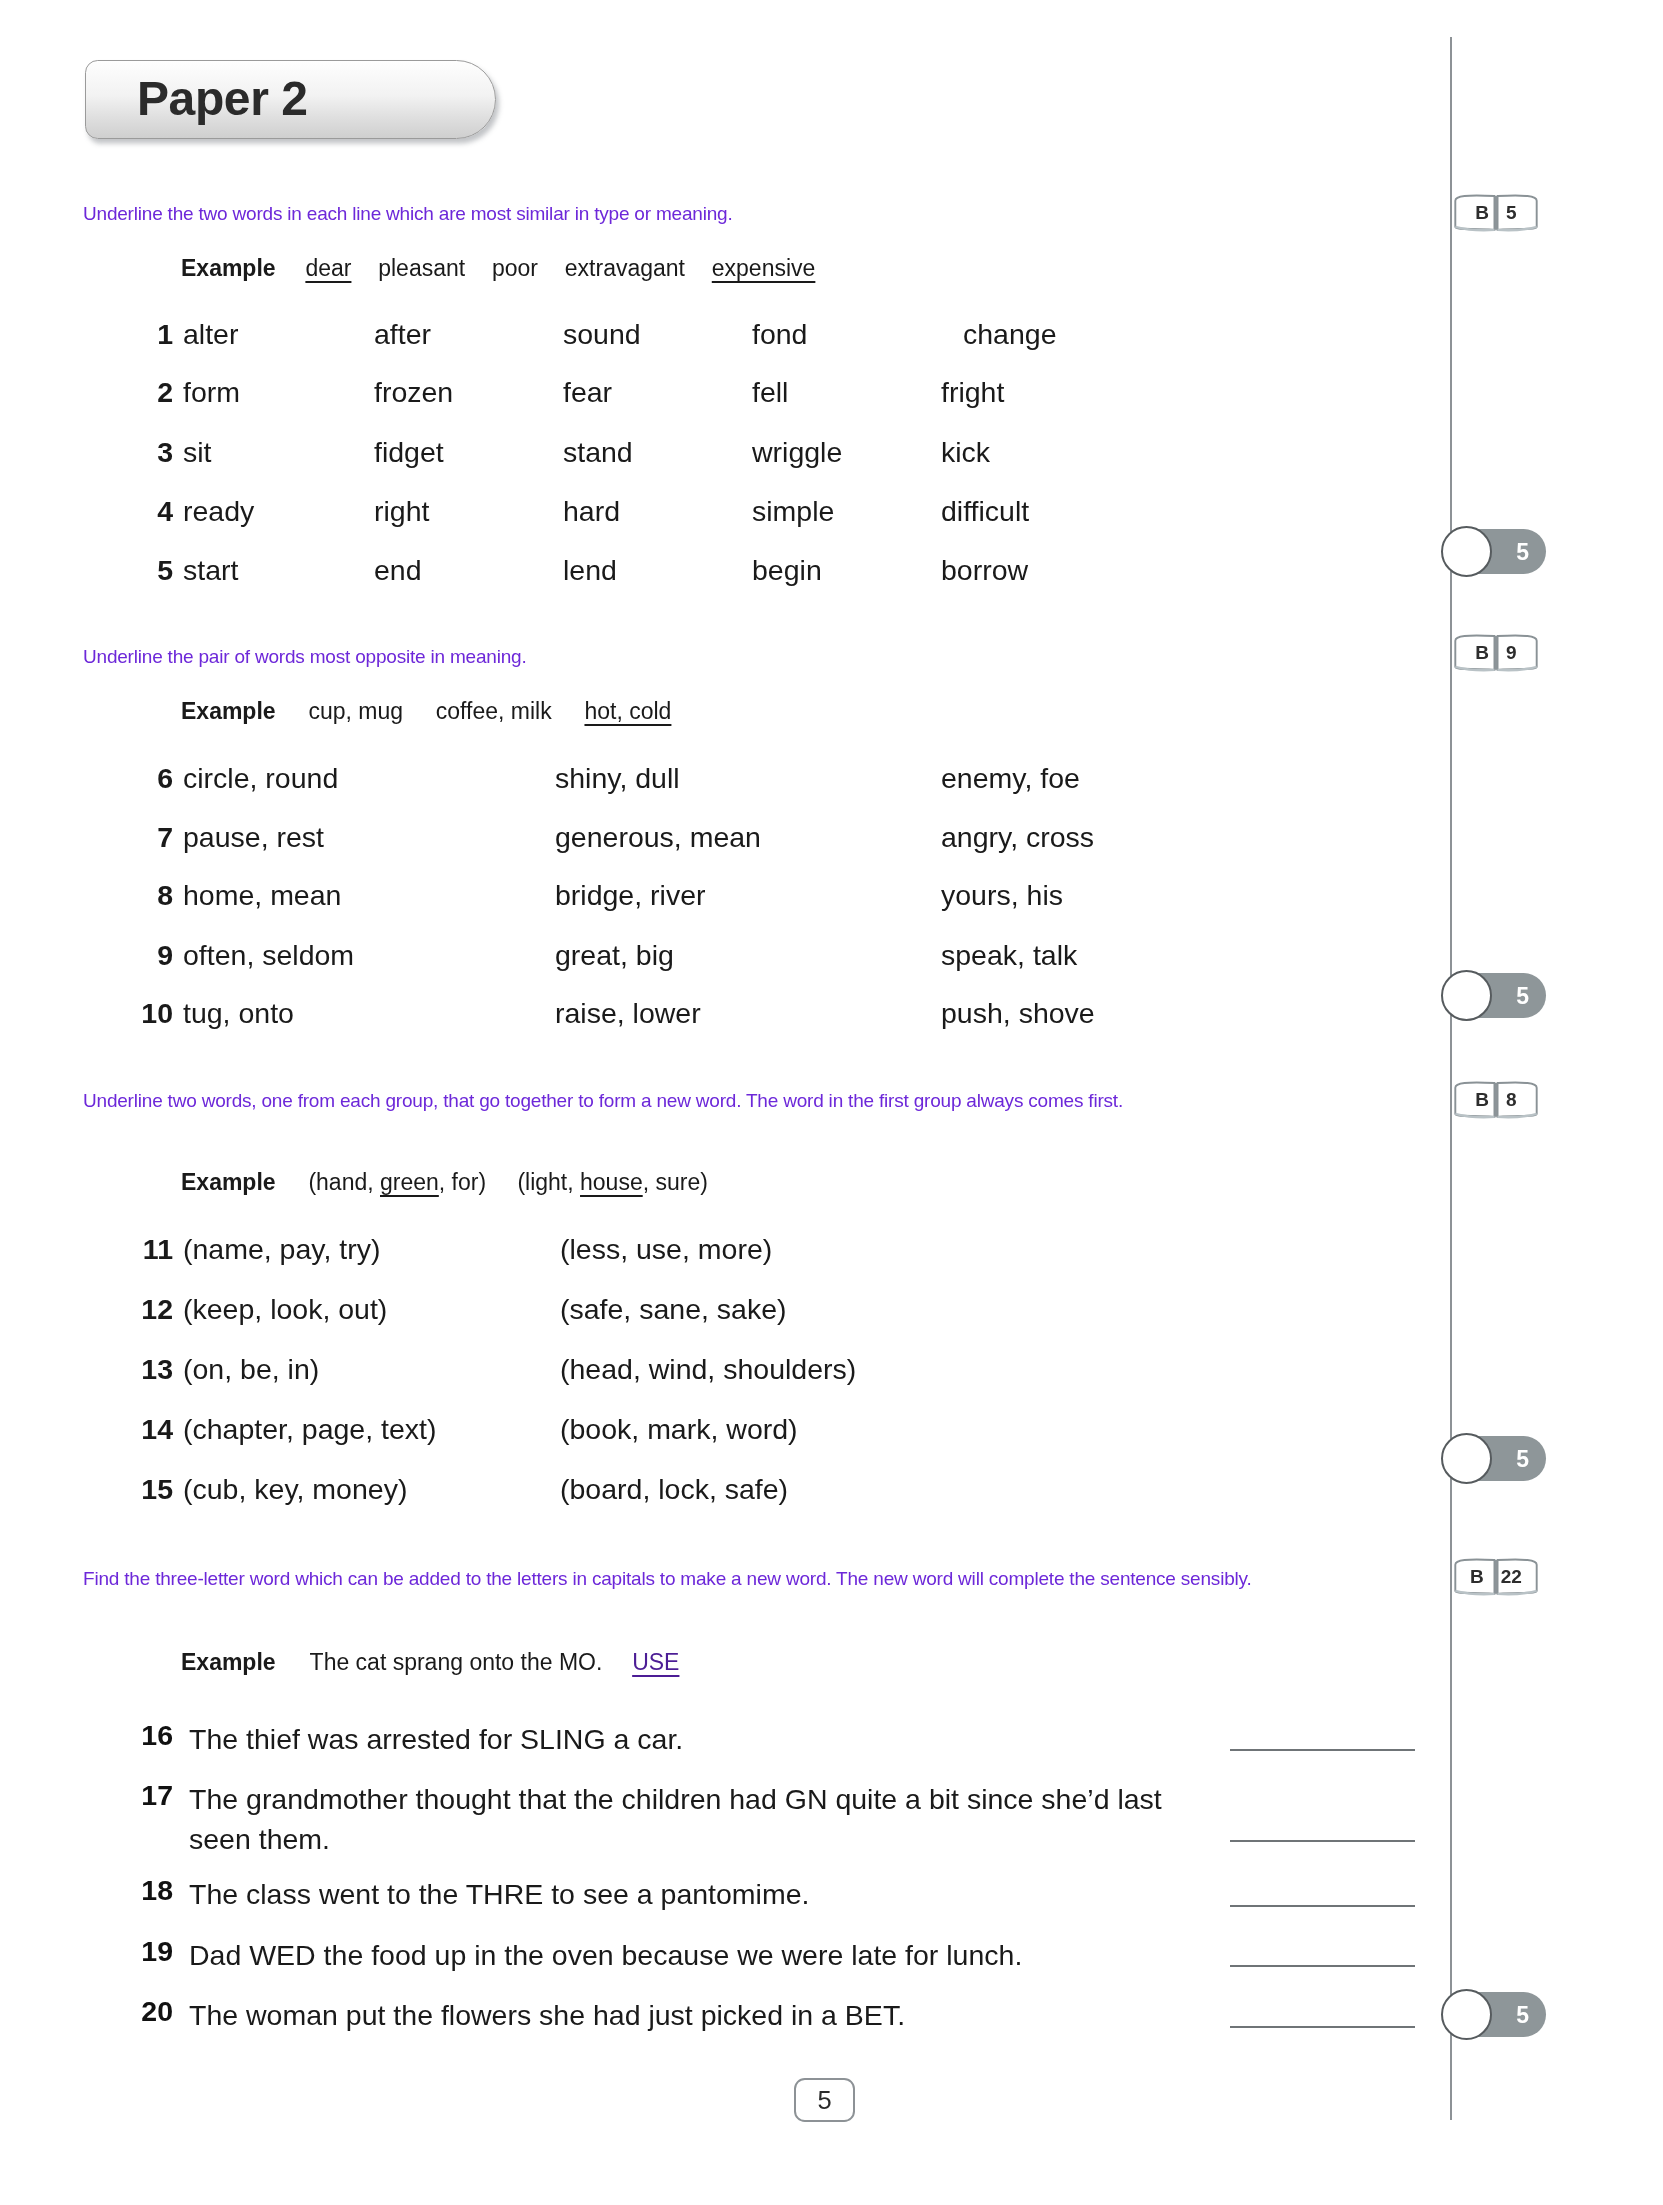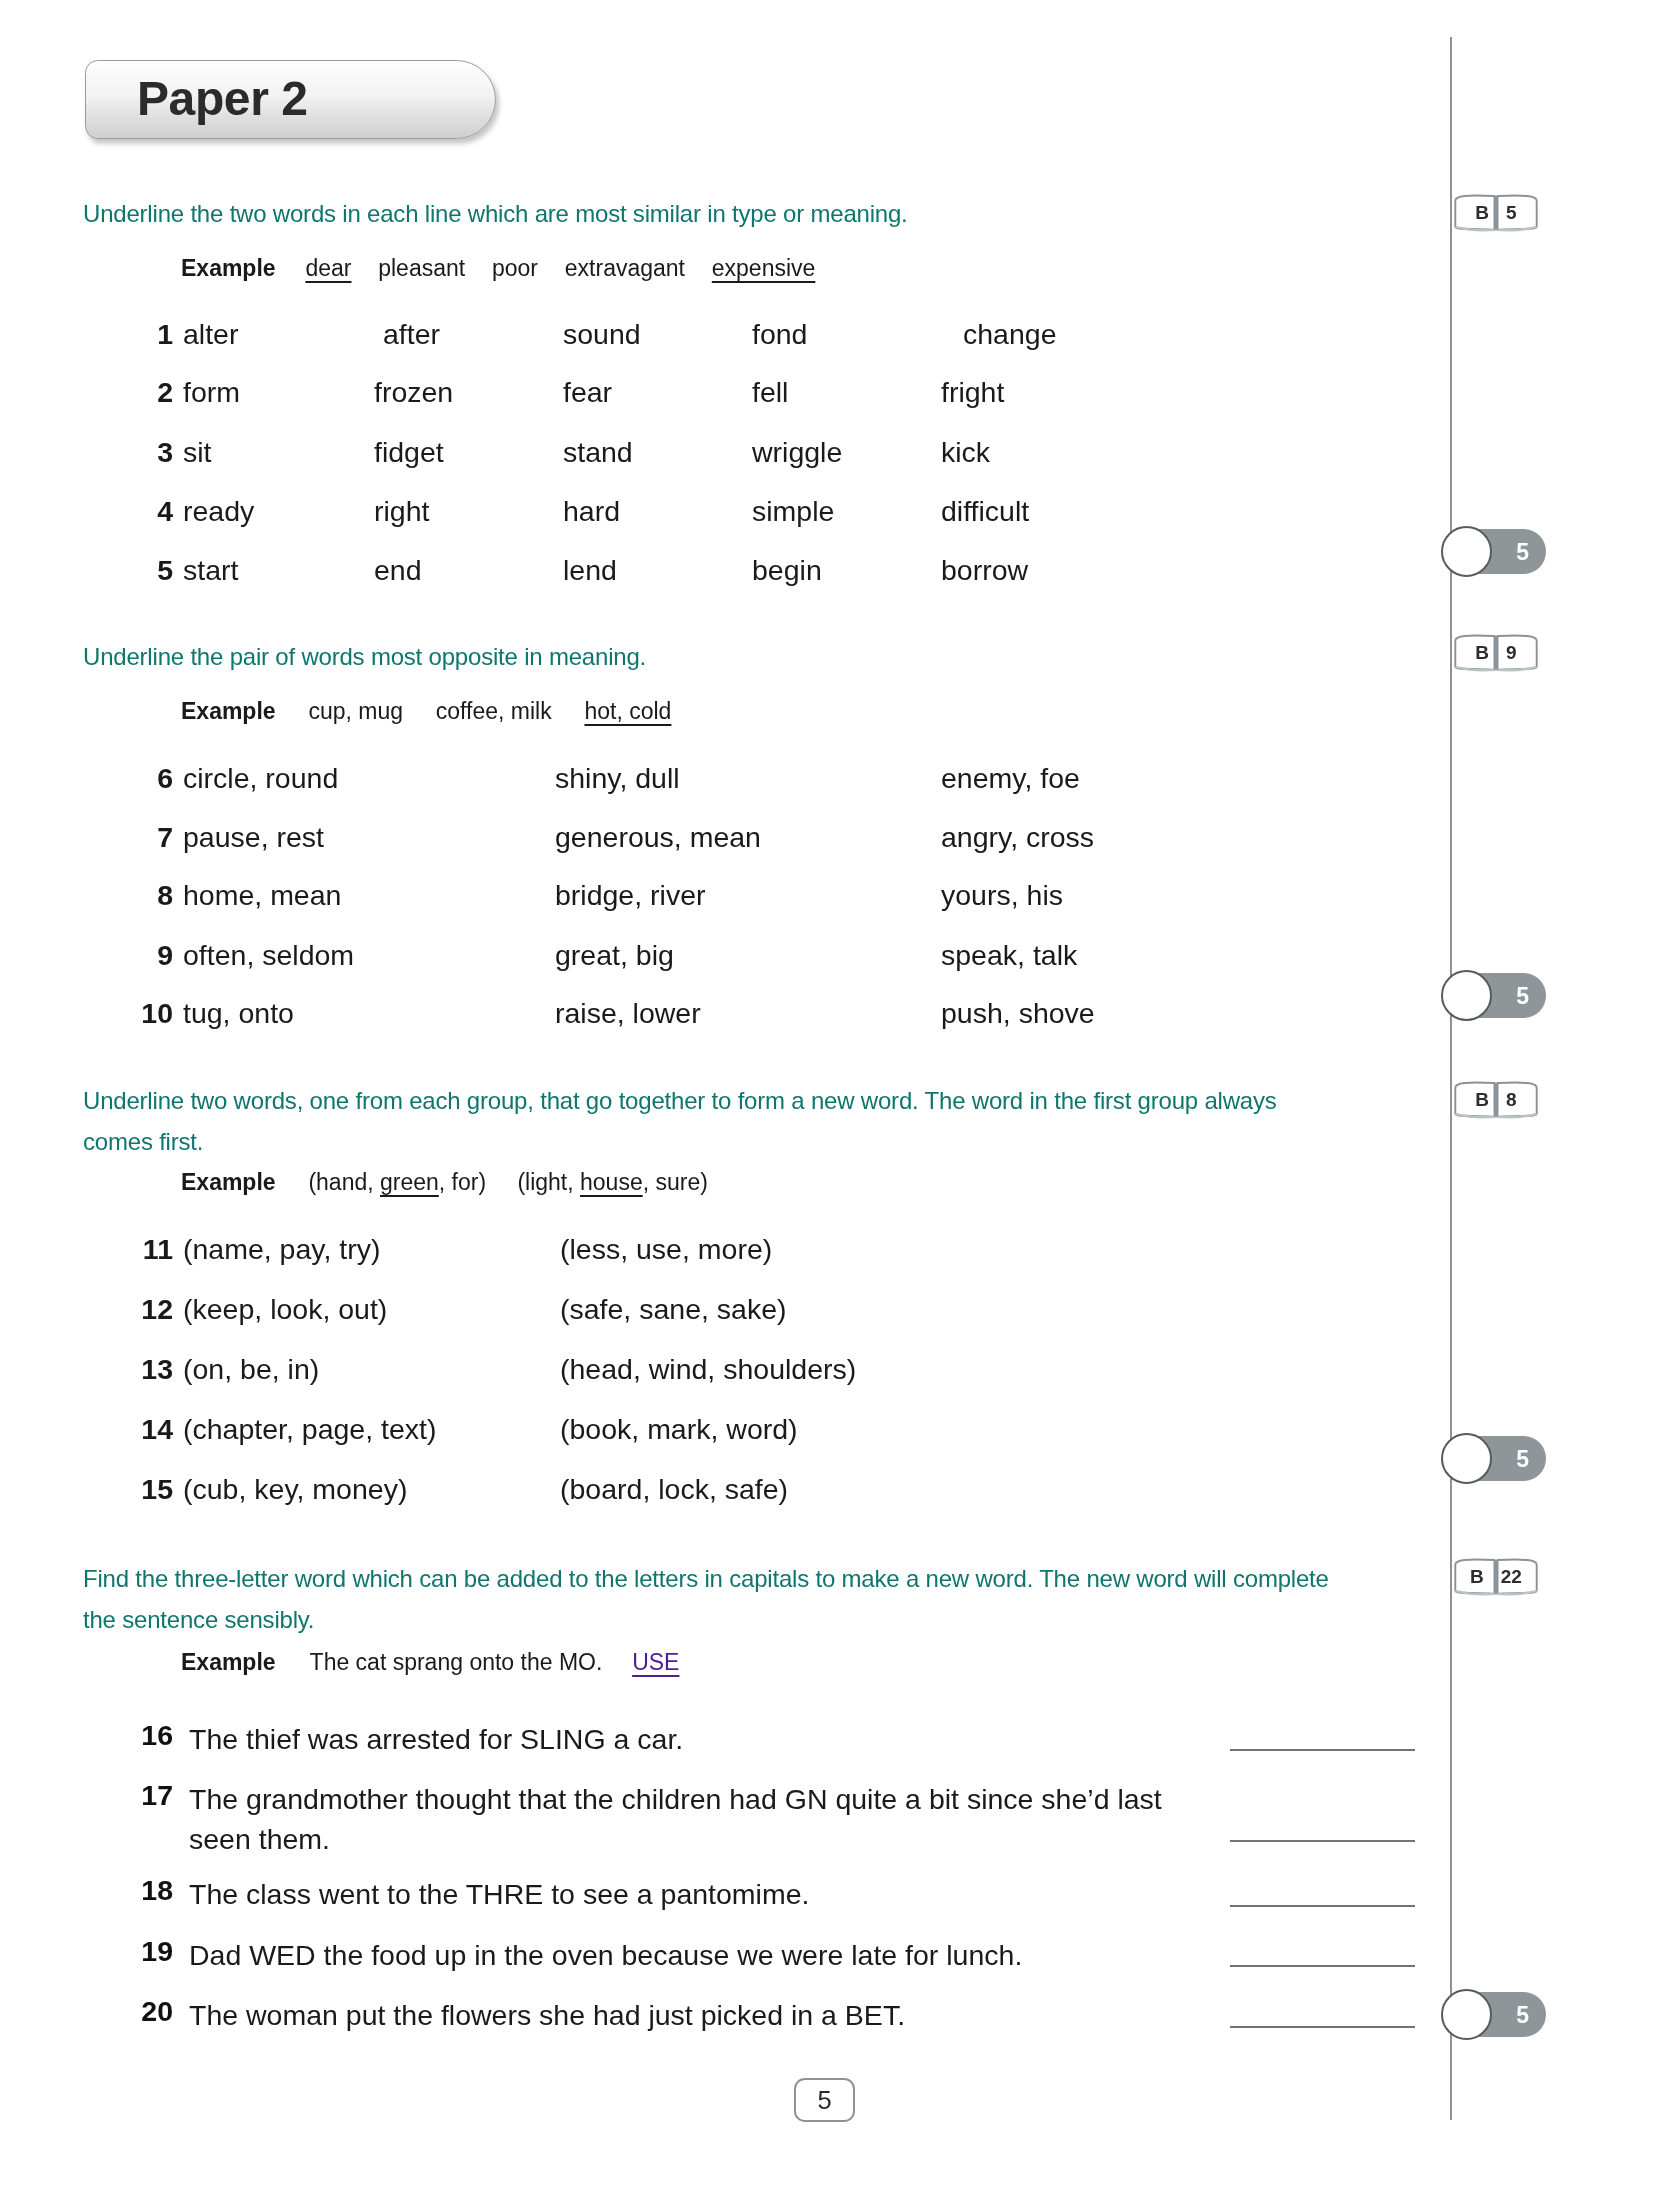--- a/index.html
+++ b/index.html
@@ -49,23 +49,23 @@
     left: 1450px;
     top: 37px;
     width: 2.3px;
     height: 2083px;
     background: #8d9296;
   }
 
   
   .instruction {
     position: absolute;
-    font-size: 24px;
+    font-size: 19px;
     line-height: 41px;
-    color: #0f766e;
+    color: #6d28d9;
     letter-spacing: -0.2px;
   }
   .example-row {
     position: absolute;
     font-size: 23px;
     color: #1a1a1a;
     white-space: nowrap;
   }
   .example-label {
     font-weight: bold;
@@ -230,21 +230,21 @@
     <span>extravagant</span>
     <span style="display:inline-block;width:14px"></span>
     <span class="u">expensive</span>
   </div>
 
   <div class="qrow" style="left:127px; top:318px; width:1080px;">
     <div class="qnum-holder" style="left:0px;">
         <div class="qnum">1</div>
       </div>
     <div class="cell" style="left:56px;">alter</div>
-    <div class="cell" style="left:256px;">after</div>
+    <div class="cell" style="left:247px;">after</div>
     <div class="cell" style="left:436px;">sound</div>
     <div class="cell" style="left:625px;">fond</div>
     <div class="cell" style="left:792px;margin-left:44px;">change</div>
   </div>
   <div class="qrow" style="left:127px; top:376px; width:1080px;">
     <div class="qnum-holder" style="left:0px;">
         <div class="qnum">2</div>
       </div>
     <div class="cell" style="left:56px;">form</div>
     <div class="cell" style="left:247px;">frozen</div>

